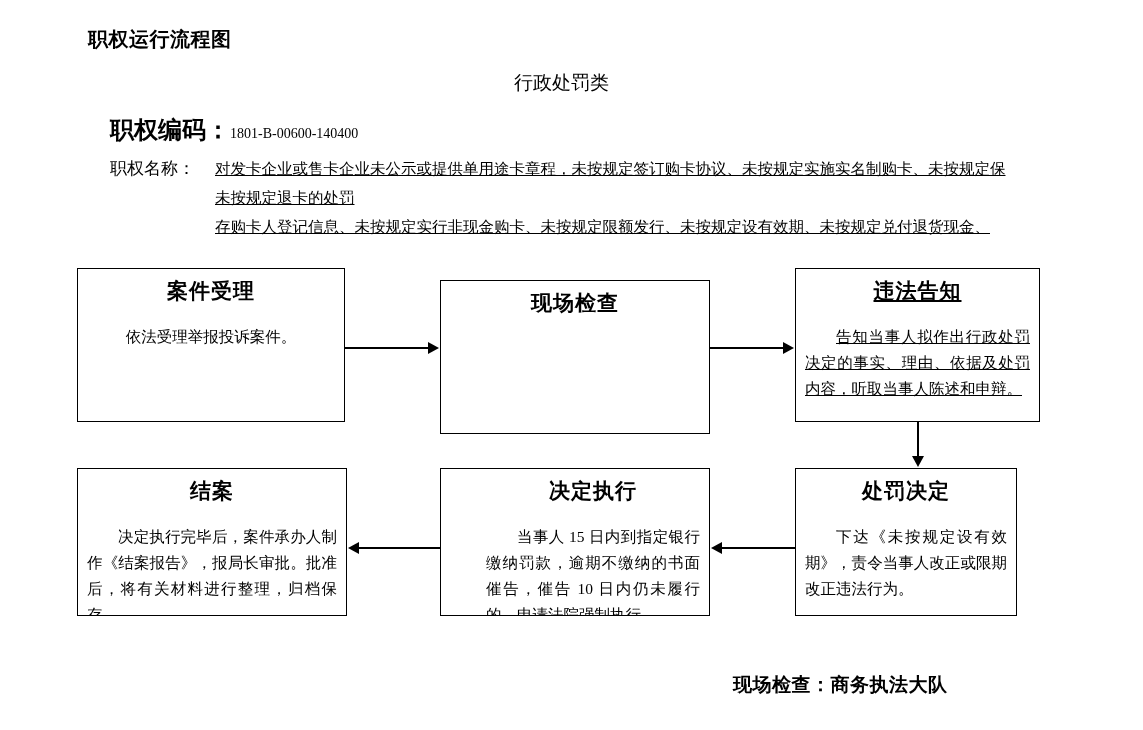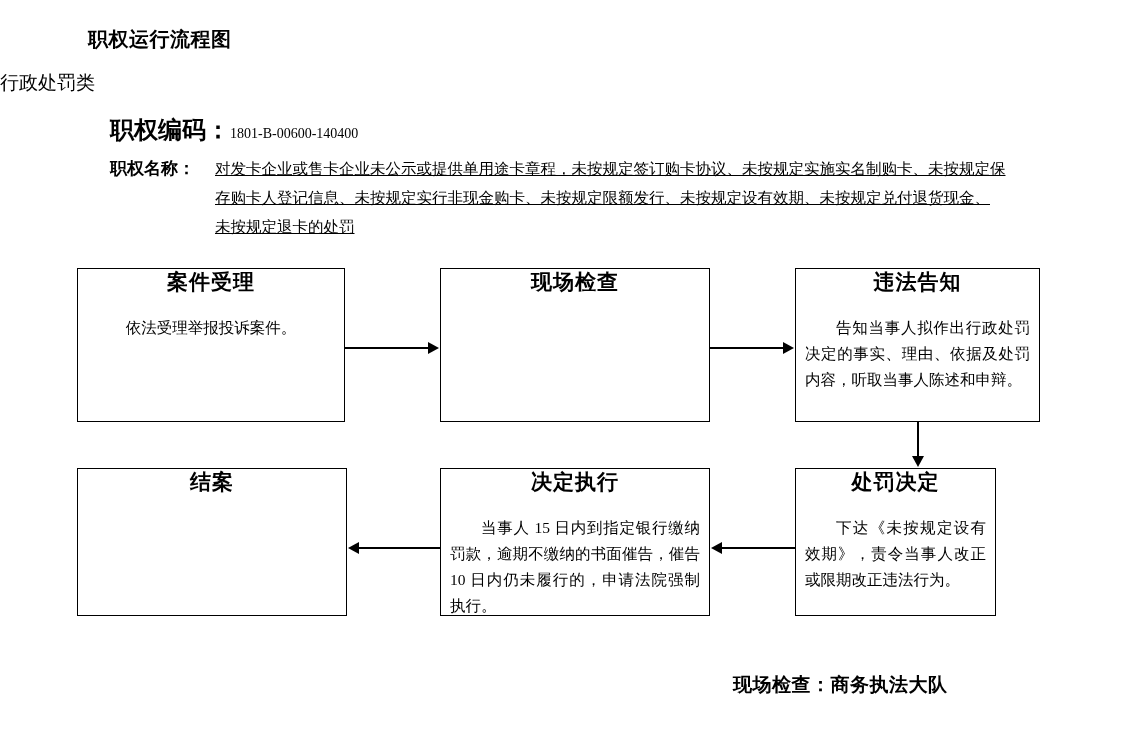--- a/index.html
+++ b/index.html
@@ -25,21 +25,21 @@
     font-weight: bold;
     letter-spacing: 0.5px;
     white-space: nowrap;
   }
 
   #doc-subtitle {
     position: absolute;
     left: 0;
     top: 70px;
     width: 1143px;
-    text-align: left;
+    text-align: center;
     font-size: 19px;
     font-weight: normal;
     padding-right: 20px;
     box-sizing: border-box;
   }
 
   #code-row {
     position: absolute;
     left: 110px;
     top: 114px;
@@ -57,21 +57,21 @@
 
   #name-row {
     position: absolute;
     left: 110px;
     top: 154px;
     width: 990px;
     font-size: 15.5px;
     line-height: 29px;
   }
   #name-row .field-label {
-    font-weight: bold;
+    font-weight: normal;
     font-size: 17px;
     float: left;
     line-height: 29px;
   }
   #name-row .name-lines {
     margin-left: 105px;
     text-decoration: underline;
   }
   #name-row .name-line {
     font-weight: normal;
@@ -92,43 +92,44 @@
     border: 1.4px solid #000000;
     background: #ffffff;
     box-sizing: border-box;
     overflow: hidden;
   }
   .box-title {
     text-align: center;
     font-weight: bold;
     font-size: 21px;
     letter-spacing: 1px;
+    margin-top: 9px;
     line-height: 26px;
   }
   .box-body {
     font-size: 15.5px;
     line-height: 26px;
     text-align: justify;
     text-align-last: left;
     padding: 0 9px;
     margin-top: 20px;
     text-indent: 2em;
   }
   .box-body.centered {
     text-indent: 0;
     text-align: center;
     text-align-last: center;
   }
 
   
   #box-accept      { left: 77px;  top: 268px; width: 268px; height: 154px; }
-  #box-inspect     { left: 440px; top: 268px; width: 270px; height: 154px; font-family: Liberation Serif, serif; }
-  #box-notify      { left: 795px; top: 268px; width: 245px; height: 154px; }
-  #box-decision    { left: 795px; top: 468px; width: 201px; height: 148px; }
-  #box-execute     { left: 440px; top: 468px; width: 270px; height: 148px; }
+  #box-inspect     { left: 440px; top: 280px; width: 270px; height: 154px; font-family: Liberation Serif, serif; }
+  #box-notify      { left: 795px; top: 268px; width: 245px; height: 154px; text-decoration: underline; }
+  #box-decision    { left: 795px; top: 468px; width: 222px; height: 148px; }
+  #box-execute     { left: 440px; top: 468px; width: 270px; height: 148px; padding-left: 36px; }
   #box-close       { left: 77px;  top: 468px; width: 270px; height: 148px; }
 
   
   .arrow-h {
     position: absolute;
     height: 1.6px;
     background: #000000;
   }
   .arrow-v {
     position: absolute;
@@ -191,22 +192,22 @@
 <div id="doc-subtitle">行政处罚类</div>
 
 <div id="code-row">
   <span class="field-label">职权编码：</span><span class="field-value">1801-B-00600-140400</span>
 </div>
 
 <div id="name-row">
   <span class="field-label">职权名称：</span>
   <div class="name-lines">
     <div class="name-line">对发卡企业或售卡企业未公示或提供单用途卡章程，未按规定签订购卡协议、未按规定实施实名制购卡、未按规定保</div>
+    <div class="name-line">未按规定退卡的处罚</div>
     <div class="name-line">存购卡人登记信息、未按规定实行非现金购卡、未按规定限额发行、未按规定设有效期、未按规定兑付退货现金、</div>
-    <div class="name-line">未按规定退卡的处罚</div>
   </div>
 </div>
 
 <div id="flow">
 
   <div class="flow-box" id="box-accept">
     <div class="box-title">案件受理</div>
     <div class="box-body centered">依法受理举报投诉案件。</div>
   </div>
 
@@ -224,20 +225,21 @@
     <div class="box-body">下达《未按规定设有效期》，责令当事人改正或限期改正违法行为。</div>
   </div>
 
   <div class="flow-box" id="box-execute">
     <div class="box-title">决定执行</div>
     <div class="box-body">当事人 15 日内到指定银行缴纳罚款，逾期不缴纳的书面催告，催告 10 日内仍未履行的，申请法院强制执行。</div>
   </div>
 
   <div class="flow-box" id="box-close">
     <div class="box-title">结案</div>
+    <div class="box-body">决定执行完毕后，案件承办人制作《结案报告》，报局长审批。批准后，将有关材料进行整理，归档保存。</div>
   </div>
 
   <div class="arrow-h" id="arrow-accept-inspect"></div>
   <div class="arrowhead right" id="arrow-accept-inspect-head"></div>
 
   <div class="arrow-h" id="arrow-inspect-notify"></div>
   <div class="arrowhead right" id="arrow-inspect-notify-head"></div>
 
   <div class="arrow-v" id="arrow-notify-decision"></div>
   <div class="arrowhead down" id="arrow-notify-decision-head"></div>

